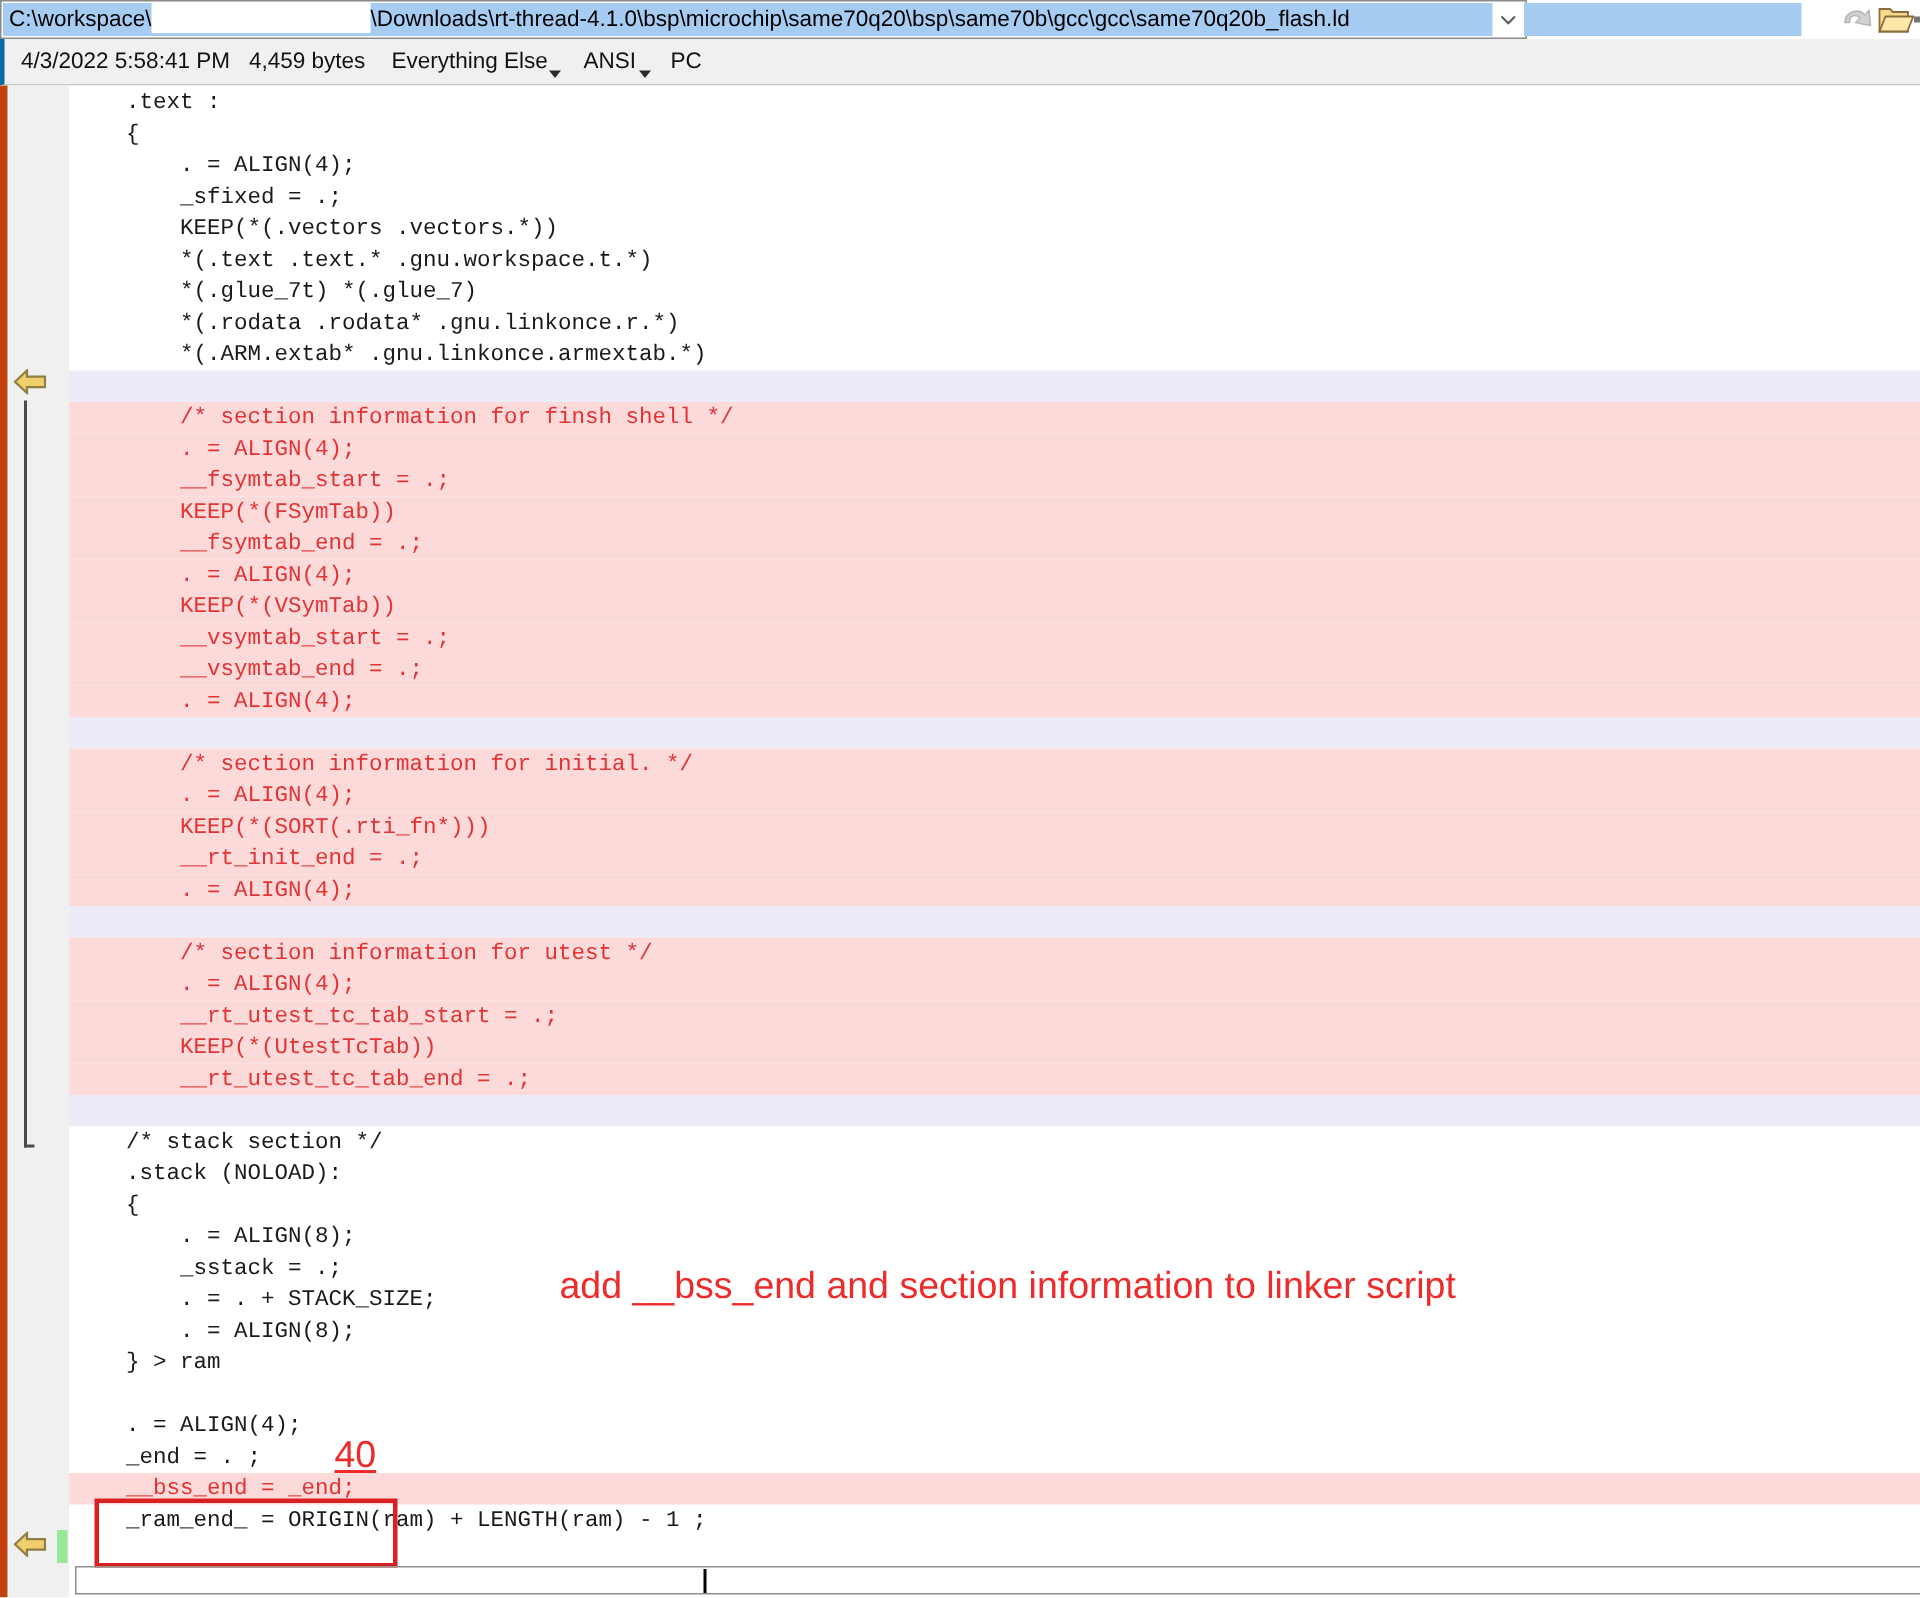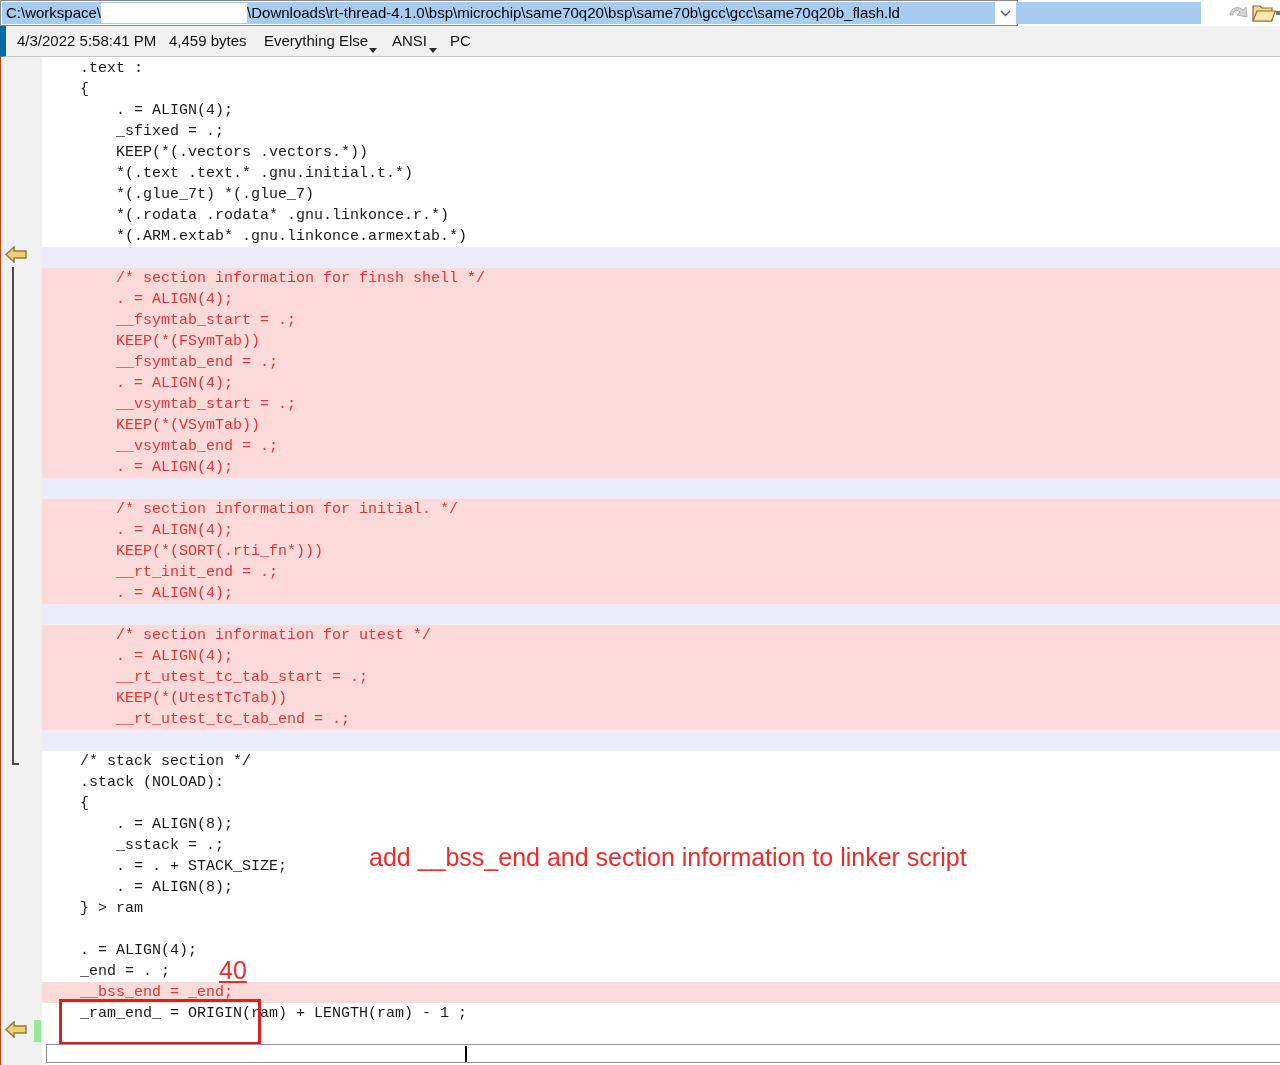--- a/index.html
+++ b/index.html
@@ -19,30 +19,30 @@
               padding-left: 4px; }
   .redact { display: inline-block; width: 146px; height: 20px; background: #fff; vertical-align: -5px; }
   .dd-btn { position: absolute; right: 1px; top: 1px; width: 21px; height: 22px; background: #fff;
             display: flex; align-items: center; justify-content: center; }
   .top-icon { position: absolute; top: 2px; display: flex; align-items: center; justify-content: center; }
   .clipped { position: absolute; left: 1276px; top: 11px; width: 4px; height: 4px; background: #777; }
 
   
   .toolbar { position: absolute; left: 0; top: 26px; width: 1280px; height: 31px;
              background: var(--toolbar-bg, #f0f0f0);
-             border-bottom: 1px solid #c6c6c6; border-left: 6px solid #0369a1; }
+             border-bottom: 1px solid #c6c6c6; border-left: 3px solid #0369a1; }
   .toolbar .titem { position: absolute; top: 0; line-height: 29px; font-size: 15px; color: #111; white-space: pre; }
   .caret-down { display: inline-block; width: 0; height: 0;
                 border-left: 4px solid transparent; border-right: 4px solid transparent;
                 border-top: 5px solid #2b2b2b; }
   .t-caret { position: absolute; top: 13px; }
 
   
   .content { position: absolute; left: 0; top: 57px; width: 1280px; height: 1008px;
-             background: #fff; border-left: 1px solid #c2410c; }
+             background: #fff; border-left: 5px solid #c2410c; }
   .gutter { position: absolute; left: 1px; top: 0; width: 40px; height: 100%;
             background: var(--margin-bg, #f0f0f0); }
   .code-lines { position: absolute; left: 41px; top: 0; right: 0; padding-top: 1px;
                 font-family: "Liberation Mono", monospace; font-size: 15px; }
   .code-line { height: 21px; line-height: 21px; white-space: pre; padding-left: 2px; color: #1a1a1a; }
   .code-line.added { background: var(--added-bg, #fcdada); color: var(--added-text, #e23434); }
   .code-line.blank-added { background: var(--blank-added-bg, #ececf8); }
 
   
   .marker-arrow { position: absolute; left: 4px; width: 22px; height: 17px; }
@@ -105,33 +105,33 @@
 
 <div class="content">
   <div class="gutter"></div>
 
   <div class="code-lines">
       <div class="code-line normal">    .text :</div>
       <div class="code-line normal">    {</div>
       <div class="code-line normal">        . = ALIGN(4);</div>
       <div class="code-line normal">        _sfixed = .;</div>
       <div class="code-line normal">        KEEP(*(.vectors .vectors.*))</div>
-      <div class="code-line normal">        *(.text .text.* .gnu.initial.t.*)</div>
+      <div class="code-line normal">        *(.text .text.* .gnu.workspace.t.*)</div>
       <div class="code-line normal">        *(.glue_7t) *(.glue_7)</div>
       <div class="code-line normal">        *(.rodata .rodata* .gnu.linkonce.r.*)</div>
       <div class="code-line normal">        *(.ARM.extab* .gnu.linkonce.armextab.*)</div>
       <div class="code-line blank-added"></div>
       <div class="code-line added">        /* section information for finsh shell */</div>
       <div class="code-line added">        . = ALIGN(4);</div>
       <div class="code-line added">        __fsymtab_start = .;</div>
       <div class="code-line added">        KEEP(*(FSymTab))</div>
       <div class="code-line added">        __fsymtab_end = .;</div>
       <div class="code-line added">        . = ALIGN(4);</div>
+      <div class="code-line added">        KEEP(*(VSymTab))</div>
       <div class="code-line added">        __vsymtab_start = .;</div>
-      <div class="code-line added">        KEEP(*(VSymTab))</div>
       <div class="code-line added">        __vsymtab_end = .;</div>
       <div class="code-line added">        . = ALIGN(4);</div>
       <div class="code-line blank-added"></div>
       <div class="code-line added">        /* section information for initial. */</div>
       <div class="code-line added">        . = ALIGN(4);</div>
       <div class="code-line added">        KEEP(*(SORT(.rti_fn*)))</div>
       <div class="code-line added">        __rt_init_end = .;</div>
       <div class="code-line added">        . = ALIGN(4);</div>
       <div class="code-line blank-added"></div>
       <div class="code-line added">        /* section information for utest */</div>

